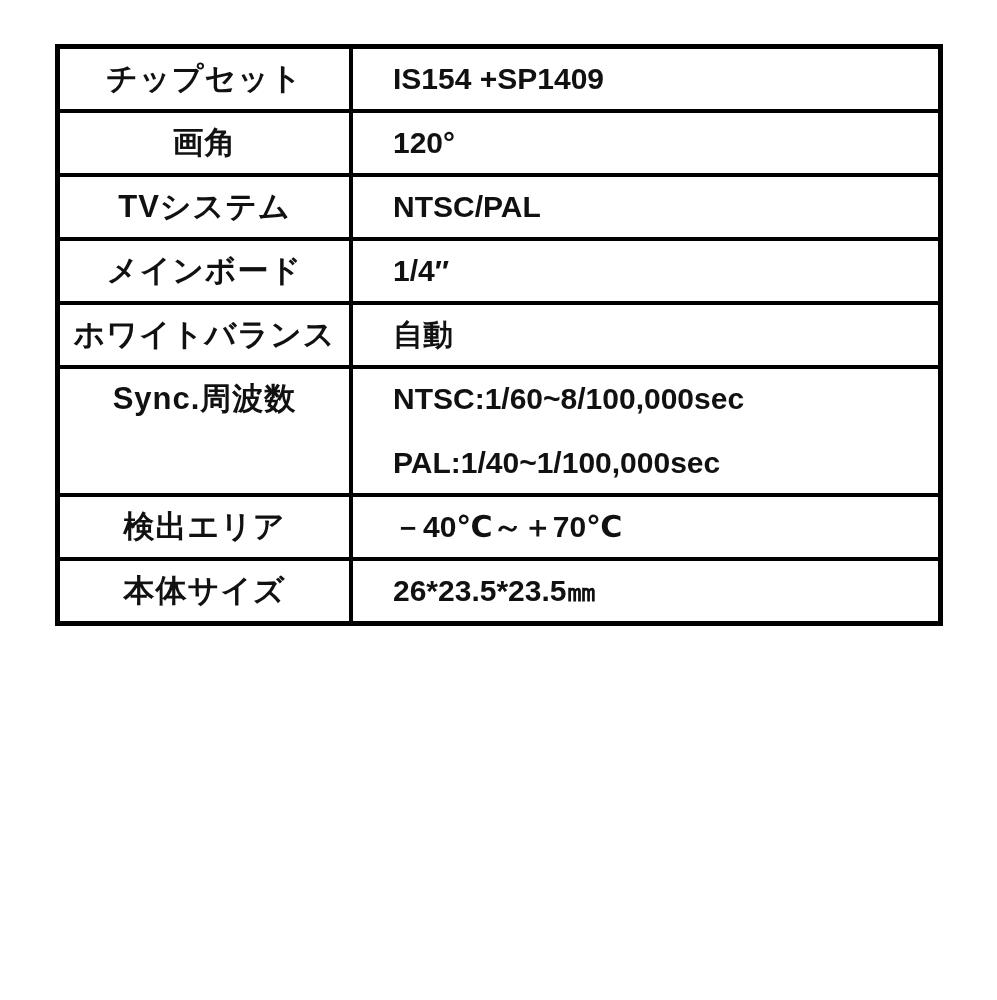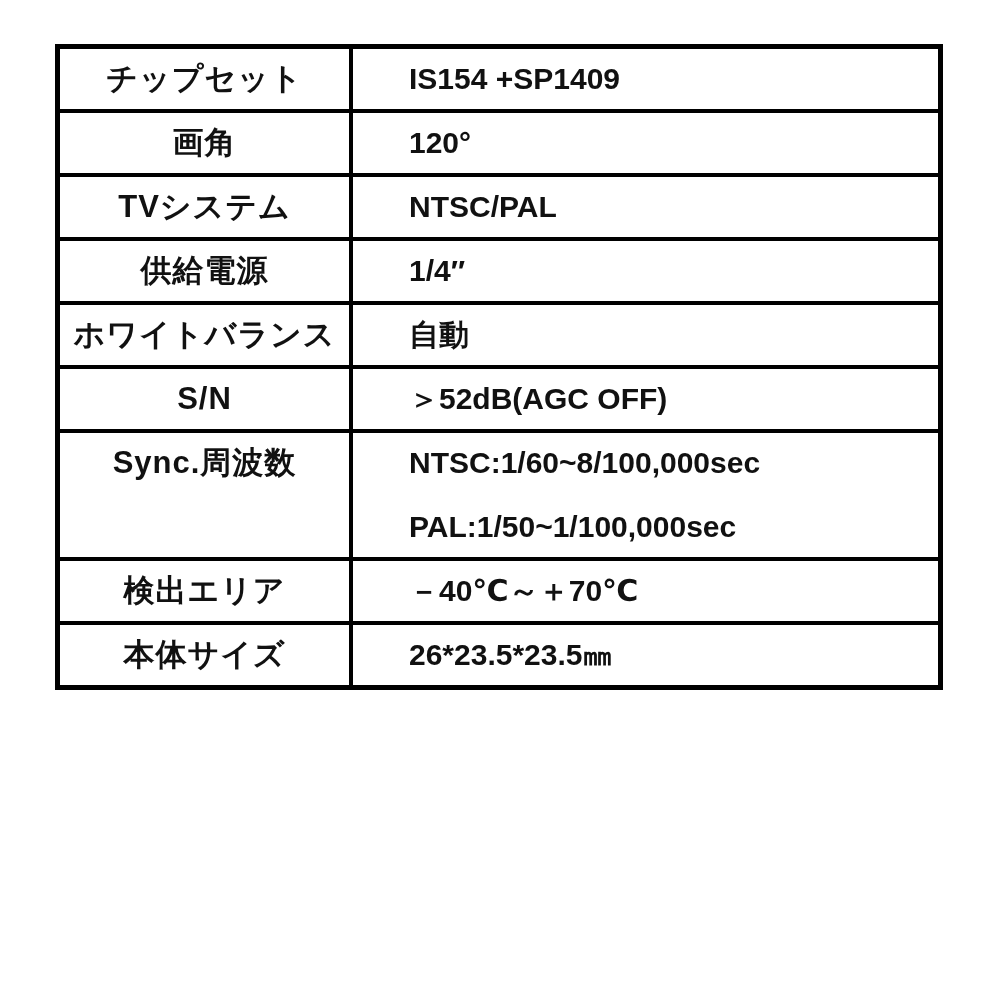--- a/index.html
+++ b/index.html
@@ -42,21 +42,21 @@
     white-space: pre-wrap;
   }
   .label-cell .cell-line {
     justify-content: center;
     font-size: 31px;
     font-weight: 600;
     letter-spacing: 1px;
   }
   .value-cell .cell-line {
     justify-content: flex-start;
-    padding-left: 56px;
+    padding-left: 40px;
     font-size: 30px;
     font-weight: 600;
   }
   .value-cell .cell-line + .cell-line {
     margin-top: 4px;
   }
 </style>
 </head>
 <body>
 
@@ -82,49 +82,41 @@
       <tr>
         <td class="label-cell">
             <div class="cell-line">TVシステム</div>
           </td>
         <td class="value-cell">
             <div class="cell-line">NTSC/PAL</div>
           </td>
       </tr>
       <tr>
         <td class="label-cell">
-            <div class="cell-line">供給電源</div>
+            <div class="cell-line">メインボード</div>
           </td>
         <td class="value-cell">
             <div class="cell-line">1/4″</div>
           </td>
       </tr>
       <tr>
         <td class="label-cell">
             <div class="cell-line">ホワイトバランス</div>
           </td>
         <td class="value-cell">
             <div class="cell-line">自動</div>
           </td>
       </tr>
       <tr>
         <td class="label-cell">
-            <div class="cell-line">S/N</div>
-          </td>
-        <td class="value-cell">
-            <div class="cell-line">＞52dB(AGC OFF)</div>
-          </td>
-      </tr>
-      <tr>
-        <td class="label-cell">
             <div class="cell-line">Sync.周波数</div>
           </td>
         <td class="value-cell">
           <div class="cell-line">NTSC:1/60~8/100,000sec</div>
-          <div class="cell-line">PAL:1/50~1/100,000sec</div>
+          <div class="cell-line">PAL:1/40~1/100,000sec</div>
         </td>
       </tr>
       <tr>
         <td class="label-cell">
             <div class="cell-line">検出エリア</div>
           </td>
         <td class="value-cell">
             <div class="cell-line">－40℃～＋70℃</div>
           </td>
       </tr>

